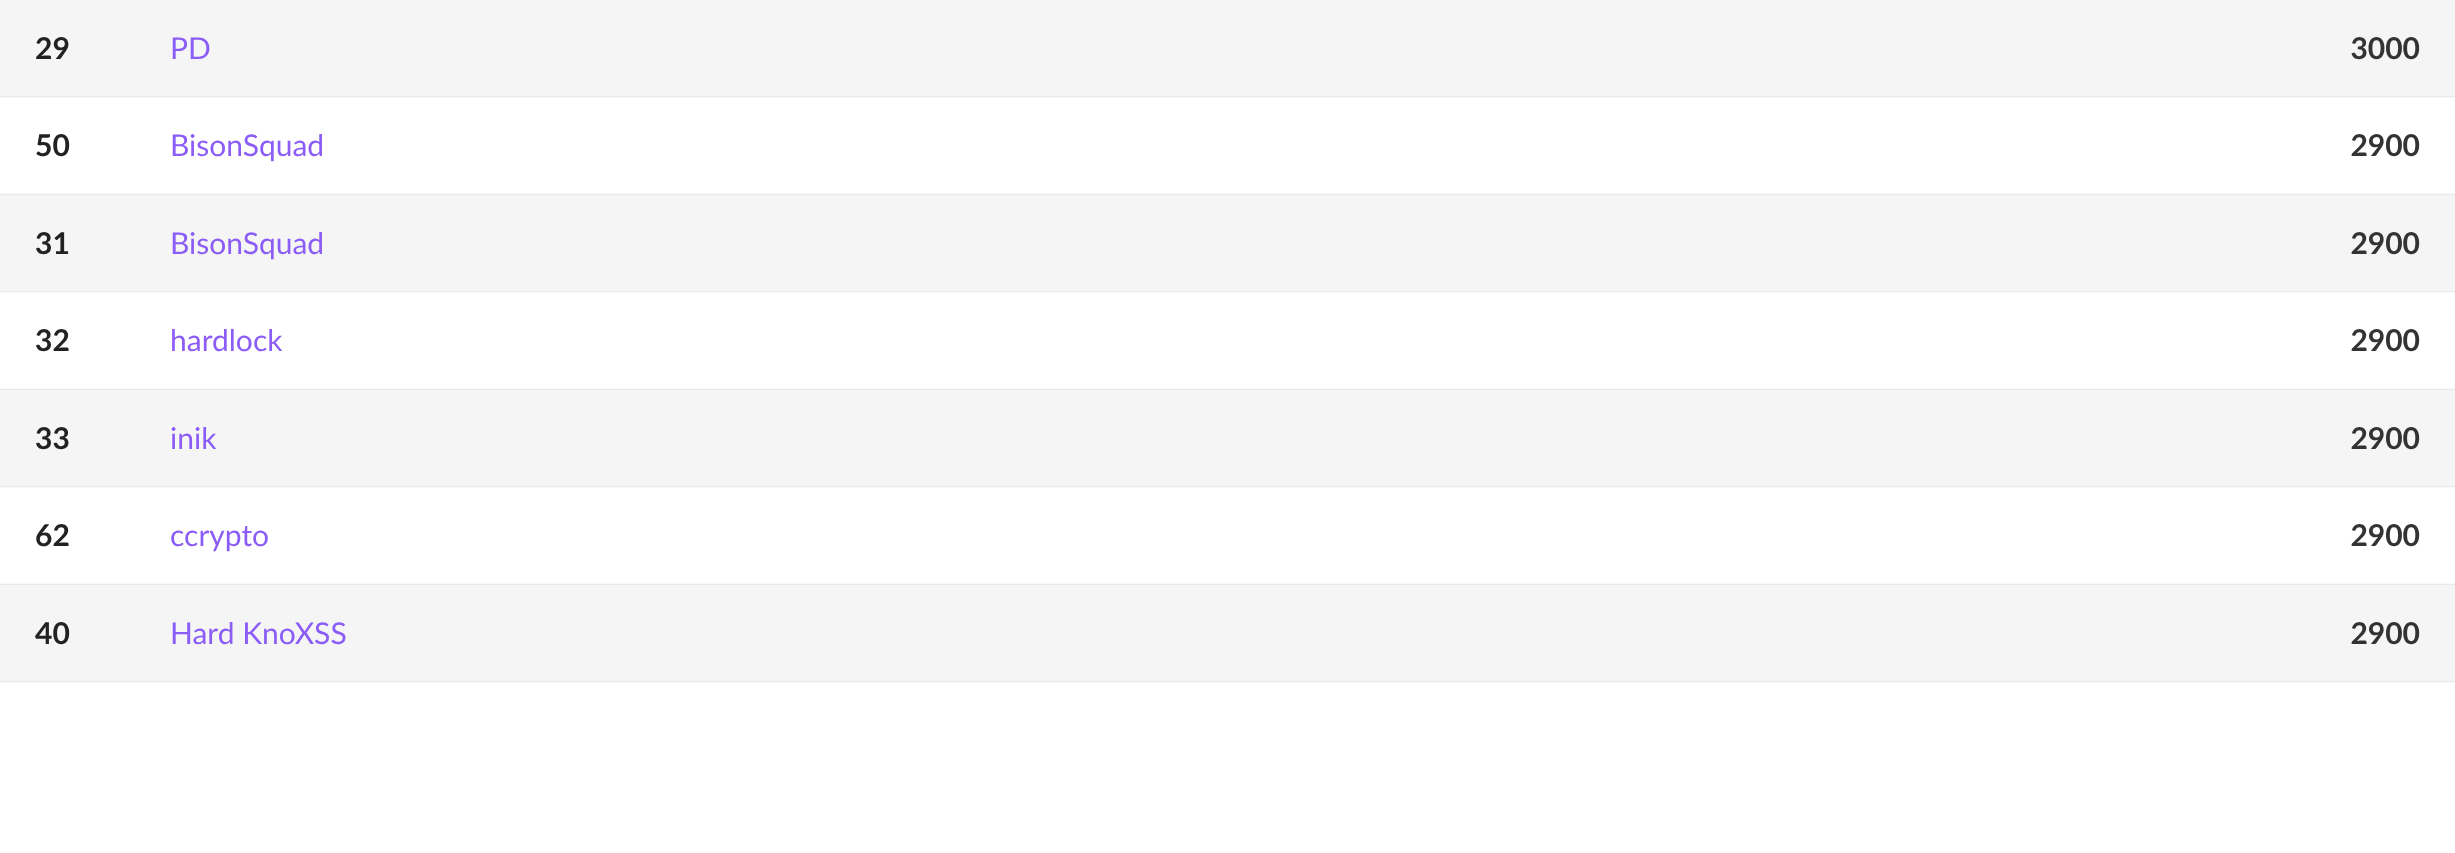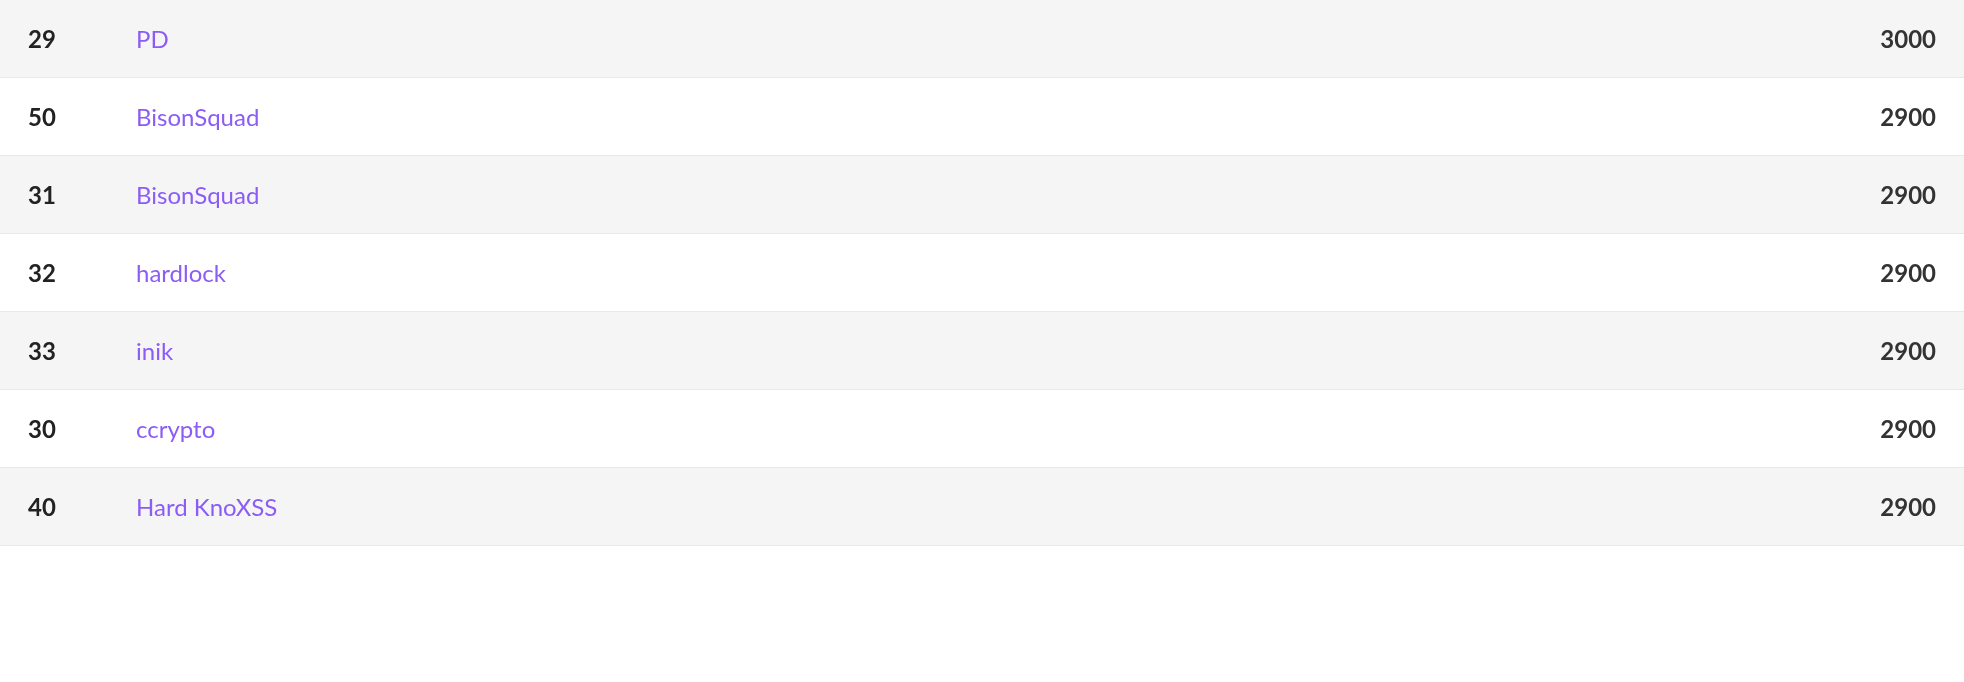--- a/index.html
+++ b/index.html
@@ -74,21 +74,21 @@
     <div class="rank">32</div>
     <div class="name"><a href="#">hardlock</a></div>
     <div class="score">2900</div>
   </div>
   <div class="row">
     <div class="rank">33</div>
     <div class="name"><a href="#">inik</a></div>
     <div class="score">2900</div>
   </div>
   <div class="row">
-    <div class="rank">30</div>
+    <div class="rank">62</div>
     <div class="name"><a href="#">ccrypto</a></div>
     <div class="score">2900</div>
   </div>
   <div class="row">
     <div class="rank">40</div>
     <div class="name"><a href="#">Hard KnoXSS</a></div>
     <div class="score">2900</div>
   </div>
 </div>
 

